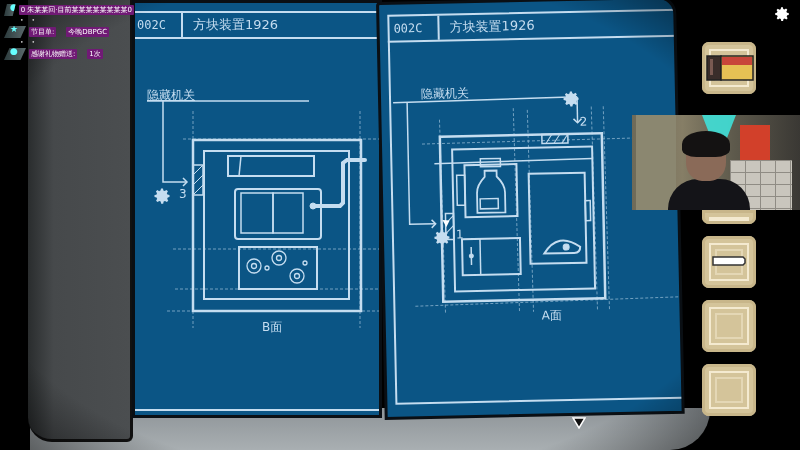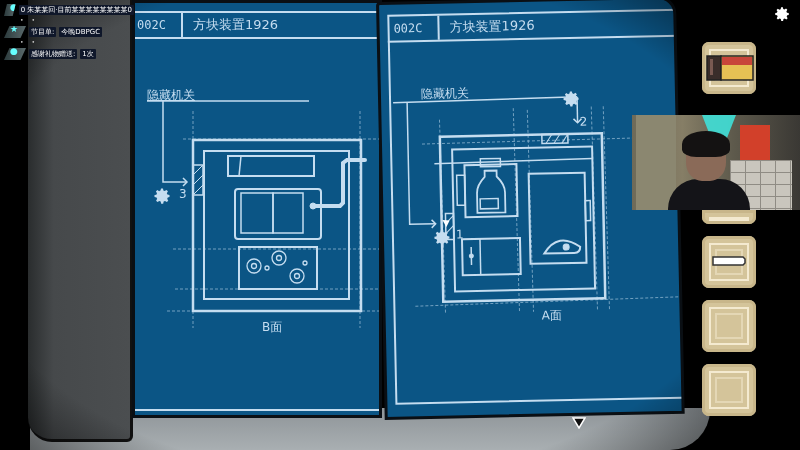--- a/index.html
+++ b/index.html
@@ -65,22 +65,22 @@
     .webcam .head { position: absolute; left: 12px; top: 0; width: 40px; height: 46px; background: #8a6a58; border-radius: 45% 45% 40% 40%; }
     .webcam .hair { position: absolute; left: 8px; top: -4px; width: 48px; height: 26px; background: #141212; border-radius: 50% 50% 30% 30%; }
     .webcam .body { position: absolute; left: -6px; top: 44px; width: 82px; height: 40px; background: #141418; border-radius: 30px 30px 0 0; }
 
     
     .chat { position: absolute; left: 4px; top: 2px; width: 130px; }
     .chat-line { position: relative; height: 16px; margin-bottom: 6px; display: flex; align-items: center; }
     .chat-line .badge { width: 22px; height: 12px; background: linear-gradient(90deg, #2b3a3c, #5a6a6c);
       clip-path: polygon(25% 0, 100% 0, 75% 100%, 0 100%); margin-right: 3px; position: relative; }
     .chat-line .badge span { position: absolute; left: 6px; top: -2px; color: #6ff; font-size: 9px; }
-    .chat-text { font-size: 7px; line-height: 10px; color: #fff; background: #0f172a; padding: 0 2px; border-radius: 1px; white-space: nowrap; }
-    .chat-text.extra { margin-left: 3px; }
+    .chat-text { font-size: 7px; line-height: 10px; color: #fff; background: #701a75; padding: 0 2px; border-radius: 1px; white-space: nowrap; }
+    .chat-text.extra { margin-left: 10px; }
     .chat-dots { position: absolute; left: 16px; top: 14px; color: #ccc; font-size: 6px; letter-spacing: 3px; }
 
     .cursor { position: absolute; left: 444px; top: 218px; width: 0; height: 0;
       border-left: 6px solid #fff; border-top: 4px solid transparent; border-bottom: 4px solid transparent; transform: rotate(-30deg); }
     .down-arrow { position: absolute; left: 572px; top: 417px; width: 14px; height: 12px; }
   </style>
 </head>
 <body>
 
 <div class="scene">

